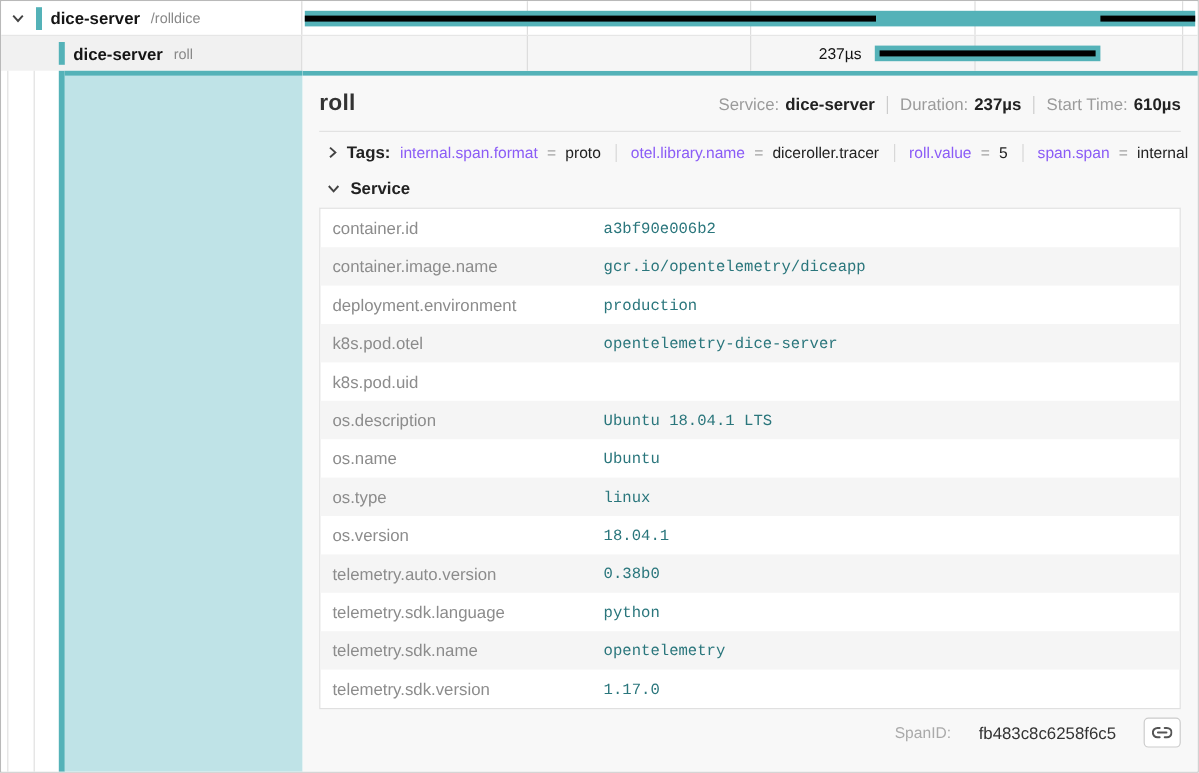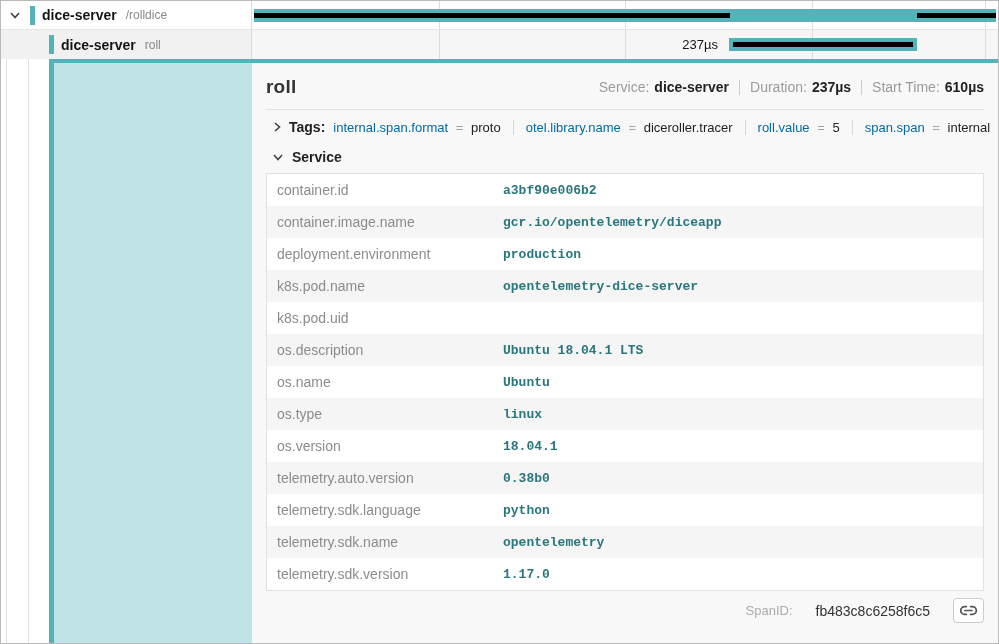--- a/index.html
+++ b/index.html
@@ -70,35 +70,35 @@
   .header-info { display: flex; align-items: center; font-size: 14px; }
   .info-label { color: #9b9b9b; margin-right: 5px; }
   .info-value { color: #222; font-weight: bold; }
   .info-sep { width: 1px; height: 15px; background: #ccc; margin: 0 10px; }
 
   .tags-row { display: flex; align-items: center; padding: 9px 0 8px; cursor: pointer; }
   .tags-label { font-size: 14px; font-weight: bold; color: #222; margin: 0 6px 0 7px; }
   .tag-items { display: flex; align-items: center; font-size: 13px; }
   .tag-item { padding: 0 12px; border-left: 1px solid #d8d8d8; white-space: nowrap; }
   .tag-item:first-child { border-left: none; padding-left: 2px; }
-  .tag-key { color: #0369a1; }
+  .tag-key { color: #8b5cf6; }
   .tag-eq { color: #a5a5a5; margin: 0 4px; }
   .tag-val { color: #222; }
 
   .process-row { display: flex; align-items: center; padding: 6px 0 8px; cursor: pointer; }
   .process-label { font-size: 14px; font-weight: bold; color: #222; margin-left: 8px; }
 
   .kv-table { border: 1px solid #e0e0e0; background: #fff; }
   .kv-row { display: flex; gap: 48px; }
   .kv-row:nth-child(even) { background: #f5f5f5; }
   .kv-key { width: 178px; flex: none; padding: 8px 10px; font-size: 14px; color: #8c8c8c; }
   .kv-val {
     flex: 1; padding: 8px 10px;
     font-family: "Liberation Mono", "DejaVu Sans Mono", monospace;
-    font-size: 13px; font-weight: bold; color: #2a767c;
+    font-size: 13px; font-weight: normal; color: #2a767c;
     display: flex; align-items: center;
   }
 
   .detail-footer {
     display: flex; justify-content: flex-end; align-items: center;
     padding: 7px 0 9px; gap: 23px;
   }
   .spanid-label { font-size: 13px; color: #aaa; }
   .spanid-value { font-size: 14px; color: #333; }
   .link-btn {
@@ -226,21 +226,21 @@
         </div>
           <div class="kv-row">
           <div class="kv-key">container.image.name</div>
           <div class="kv-val">gcr.io/opentelemetry/diceapp</div>
         </div>
           <div class="kv-row">
           <div class="kv-key">deployment.environment</div>
           <div class="kv-val">production</div>
         </div>
           <div class="kv-row">
-          <div class="kv-key">k8s.pod.name</div>
+          <div class="kv-key">k8s.pod.otel</div>
           <div class="kv-val">opentelemetry-dice-server</div>
         </div>
           <div class="kv-row">
           <div class="kv-key">k8s.pod.uid</div>
         </div>
           <div class="kv-row">
           <div class="kv-key">os.description</div>
           <div class="kv-val">Ubuntu 18.04.1 LTS</div>
         </div>
           <div class="kv-row">

